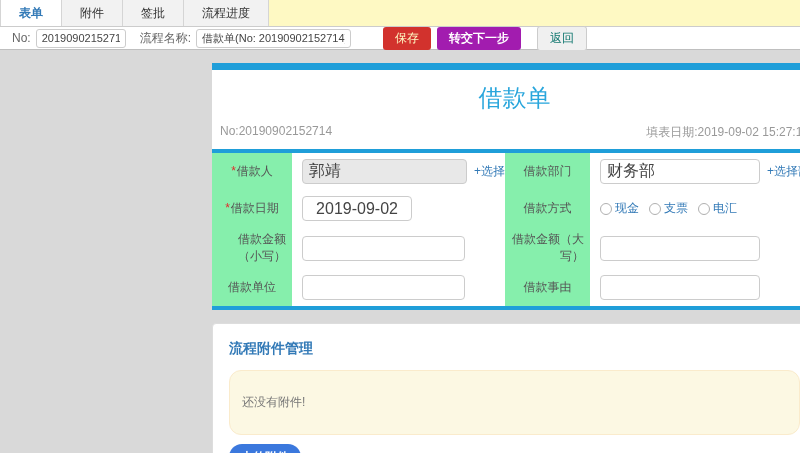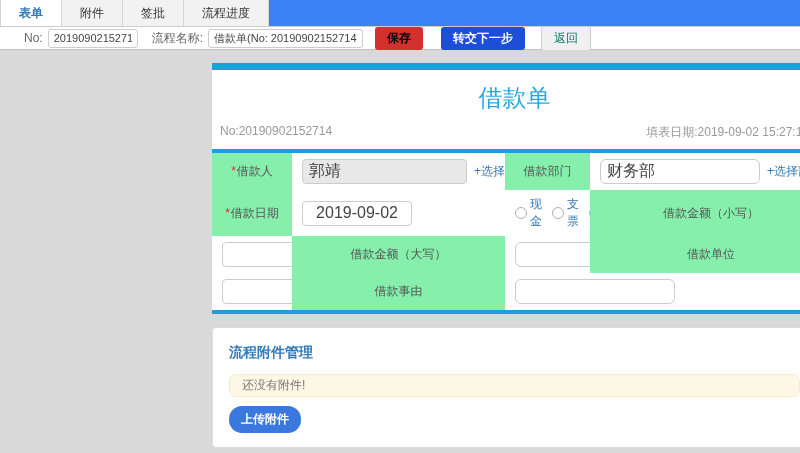--- a/index.html
+++ b/index.html
@@ -1,33 +1,33 @@
 <!DOCTYPE html>
 <html><head>
 <meta charset="utf-8">
 <style>
   * { box-sizing: border-box; margin: 0; padding: 0; }
   html,body { width:800px; height:453px; overflow:hidden; }
   body { font-family: "Liberation Sans", "DejaVu Sans", sans-serif; font-size:12px; color:#333; background:#d9d9d9; }
 
   
-  .tabstrip { display:flex; background:#3b82f6; border-bottom:1px solid #ccc; height:27px; align-items:stretch; }
+  .tabstrip { display:flex; background:#fef9c3; border-bottom:1px solid #ccc; height:27px; align-items:stretch; }
   .tab { padding:6px 18px; background:#f2f2f2; border-right:1px solid #d5d5d5; font-size:12px; color:#333; cursor:pointer; display:flex; align-items:center; }
   .tab:first-child { border-left:1px solid #d5d5d5; }
   .tab.active { background:#fff; color:#337ab7; font-weight:bold; }
 
   
-  .ctrlrow { display:flex; align-items:center; background:#fff; height:23px; padding:0 24px; border-bottom:1px solid #bfbfbf; }
+  .ctrlrow { display:flex; align-items:center; background:#fff; height:23px; padding:0 12px; border-bottom:1px solid #bfbfbf; }
   .ctrlrow label { color:#666; margin-right:5px; font-size:12px; }
   .ctrl-input { height:19px; border:1px solid #ccc; border-radius:3px; padding:0 5px; font-size:11px; color:#444; font-family:"Liberation Sans",sans-serif; }
   .no-input { width:90px; margin-right:14px; }
   .name-input { width:155px; }
   .btn { border:none; border-radius:3px; font-size:12px; padding:3px 12px; cursor:pointer; font-family:"Liberation Sans",sans-serif; }
-  .btn-save { background:#d2322d; color:#000000; margin-left:12px; font-weight:bold; }
-  .btn-next { background:#1d4ed8; color:#fff; margin-left:18px; font-weight:bold; }
+  .btn-save { background:#d2322d; color:#fef9c3; margin-left:32px; font-weight:normal; }
+  .btn-next { background:#a21caf; color:#fff; margin-left:6px; font-weight:bold; }
   .btn-back { background:#f0f0f0; color:#0f766e; border:1px solid #ccc; margin-left:16px; }
 
   
   .content-bg { position:relative; width:800px; height:283px; background:#d9d9d9; }
   .main-wrap { position:absolute; left:212px; top:13px; width:605px; }
 
   .blue-bar { background:#1f9ed9; }
   .bar-top { height:7px; }
   .bar-thin { height:4px; }
 
@@ -37,31 +37,31 @@
 
   
   .form-grid { display:grid; grid-template-columns:80px 213px 85px 1fr; background:#fff; }
   .lbl { background:#86efac; display:flex; align-items:center; justify-content:center; text-align:right; color:#555; font-size:12px; padding:4px 6px; }
   .cell { display:flex; align-items:center; padding:6px 10px; background:#fff; }
   .req { color:#e02c2c; margin-right:1px; }
   .f-input { height:25px; border:1px solid #ccc; border-radius:4px; padding:0 6px; font-size:16px; color:#444; font-family:"Liberation Sans",sans-serif; }
   .inp-borrower { width:165px; background:#e8e8e8; }
   .inp-date { width:110px;text-align:center; }
   .inp-std { width:163px; }
-  .inp-right { width:160px;border-radius:6px; }
+  .inp-right { width:160px; }
   .sel-link { color:#337ab7; font-size:12px; margin-left:7px; text-decoration:none; white-space:nowrap; cursor:pointer; }
   .radio-group { display:flex; align-items:center; gap:10px; }
   .radio-item { display:flex; align-items:center; cursor:pointer; }
   .radio-circle { width:12px; height:12px; border:1px solid #b0b0b0; border-radius:50%; background:#fff; margin-right:3px; flex:0 0 auto; }
   .radio-label { color:#337ab7; font-size:12px; }
 
   
   .panel { background:#fff; border:1px solid #ddd; border-radius:4px; margin-top:13px; padding:12px 16px 14px; }
   .panel-attach .panel-title { color:#337ab7; font-weight:bold; font-size:14px; margin:4px 0 12px; }
-  .alert-warn { background:#fcf8e3; border:1px solid #faebcc; border-radius:7px; padding:2px 12px; color:#777; font-size:12px; }
+  .alert-warn { background:#fcf8e3; border:1px solid #faebcc; border-radius:12px; padding:23px 12px; color:#777; font-size:12px; }
   .btn-upload { background:#3b78dd; color:#fff; border:none; border-radius:13px; font-weight:bold; font-size:12px; padding:5px 12px; margin-top:9px; cursor:pointer; font-family:"Liberation Sans",sans-serif; }
 </style>
 </head>
 <body>
 
 <div class="tabstrip">
   <div class="tab active">表单</div>
   <div class="tab">附件</div>
   <div class="tab">签批</div>
   <div class="tab">流程进度</div>
@@ -106,20 +106,23 @@
         <input class="f-input inp-right" value="财务部" style="">
         <a class="sel-link">+选择部门</a>
       </div>
 
       <div class="lbl">
           <span><span class="req">*</span><span>借款日期</span></span>
         </div>
       <div class="cell">
         <input class="f-input inp-date" value="2019-09-02" style="">
       </div>
+      <div class="lbl">
+          <span>借款方式</span>
+        </div>
       <div class="cell">
         <div class="radio-group">
           <span class="radio-item">
               <span class="radio-circle"></span>
               <span class="radio-label">现金</span>
             </span>
           <span class="radio-item">
               <span class="radio-circle"></span>
               <span class="radio-label">支票</span>
             </span>

